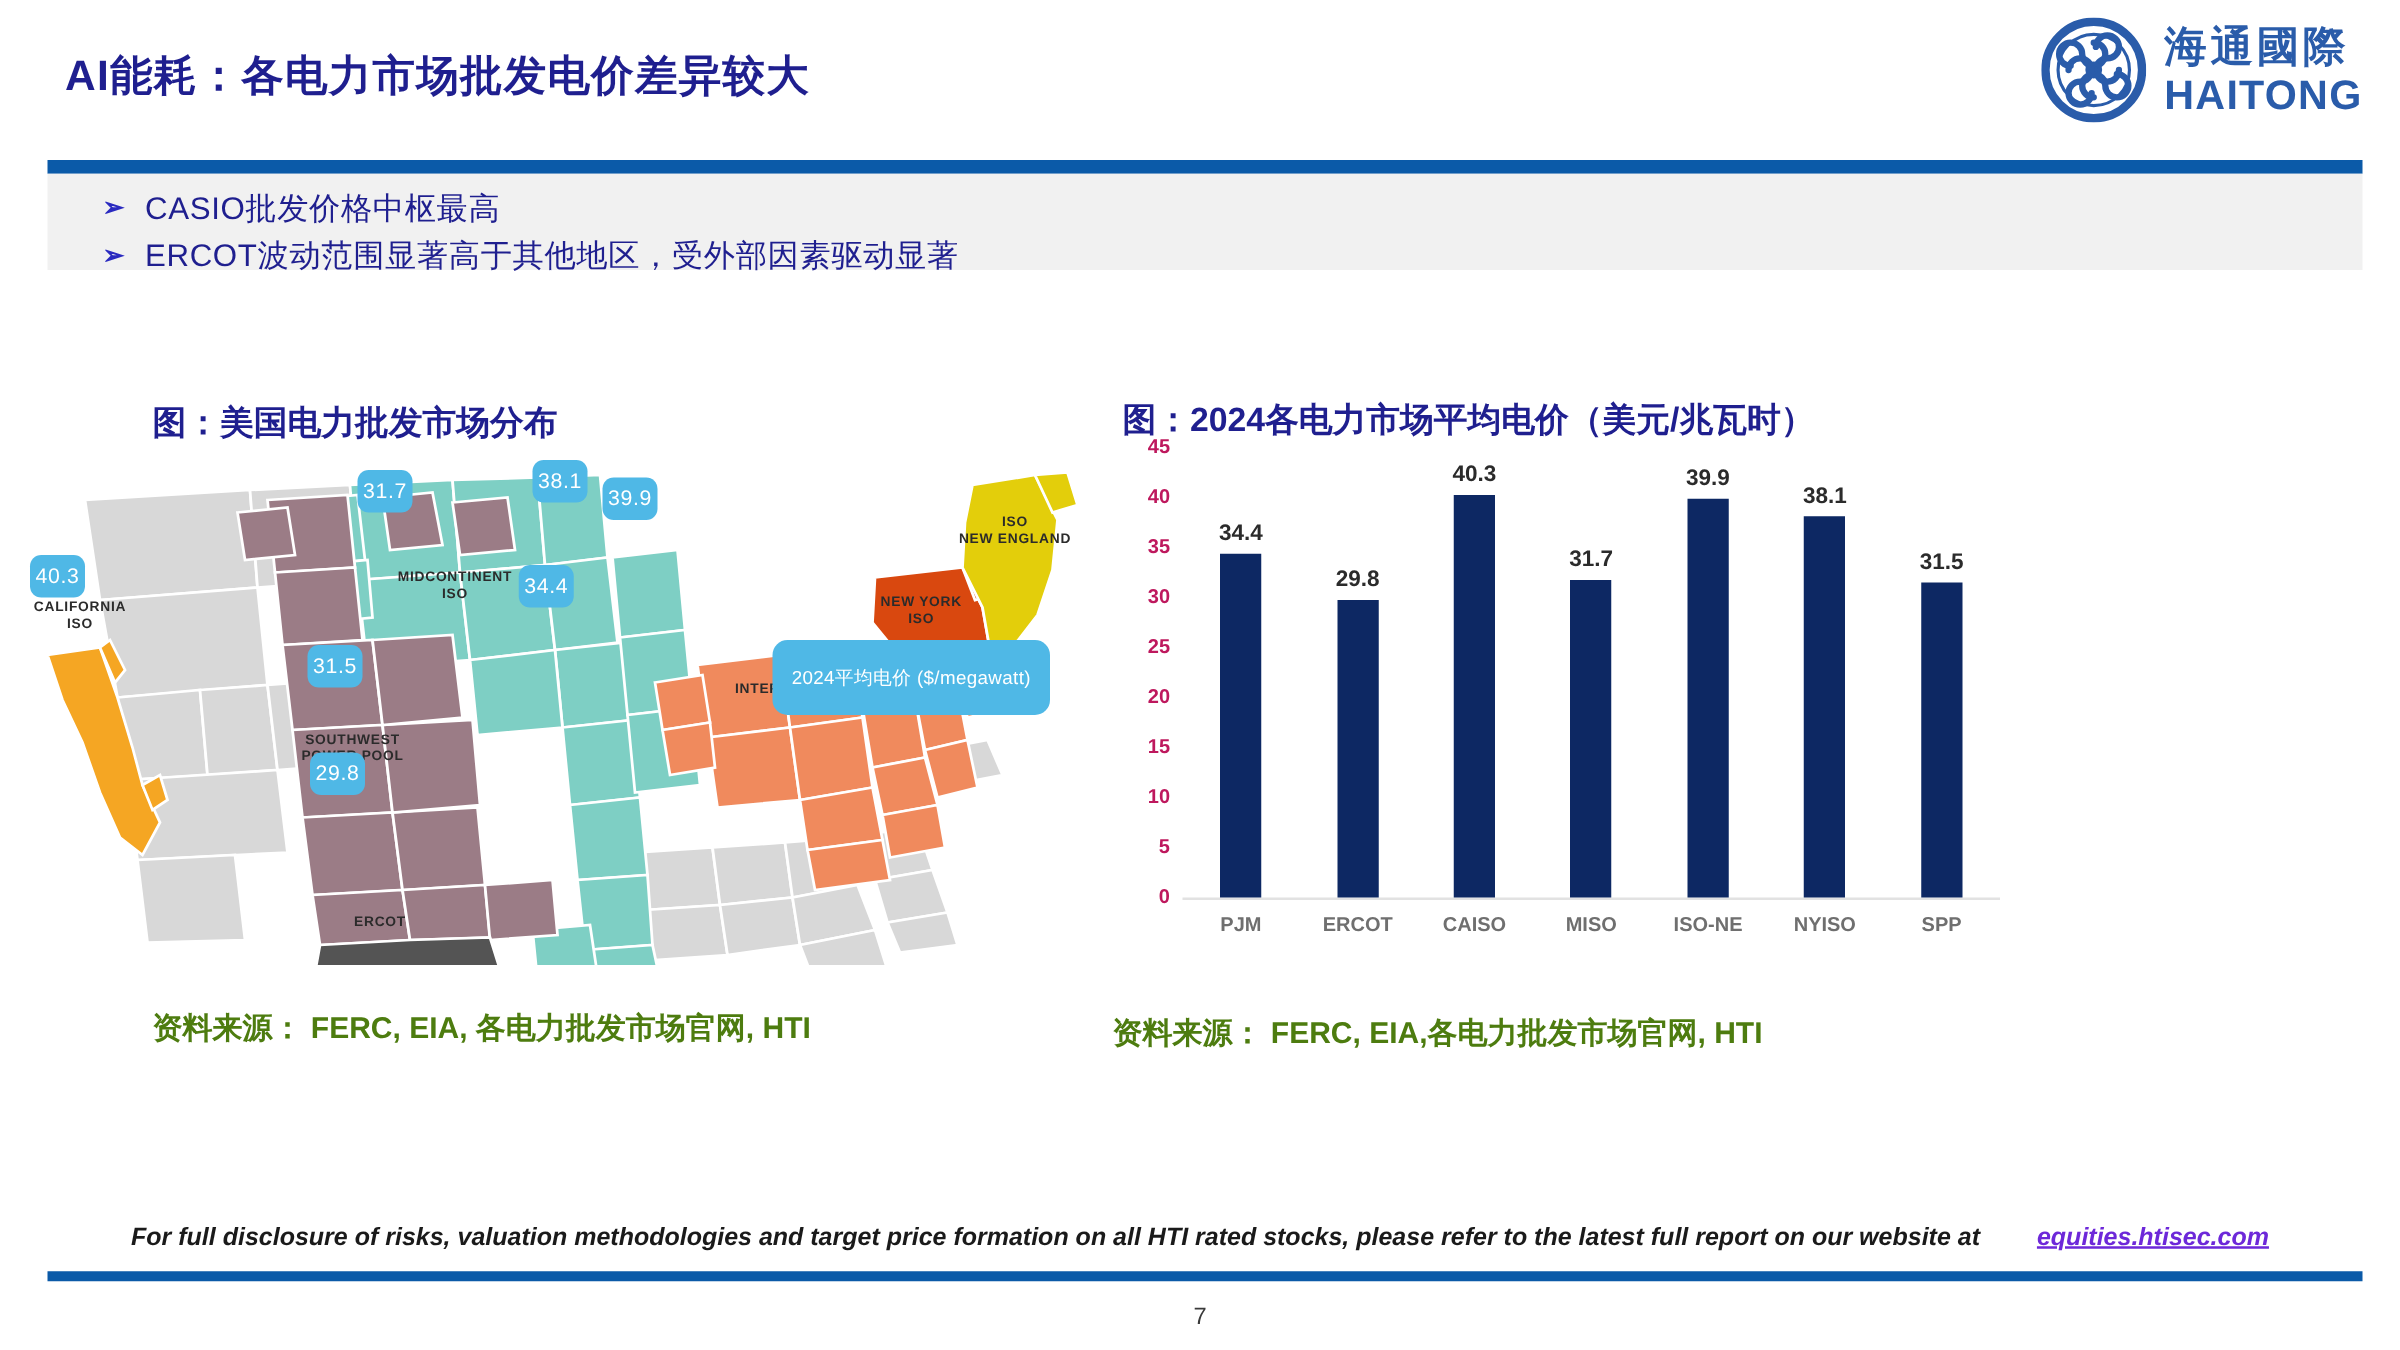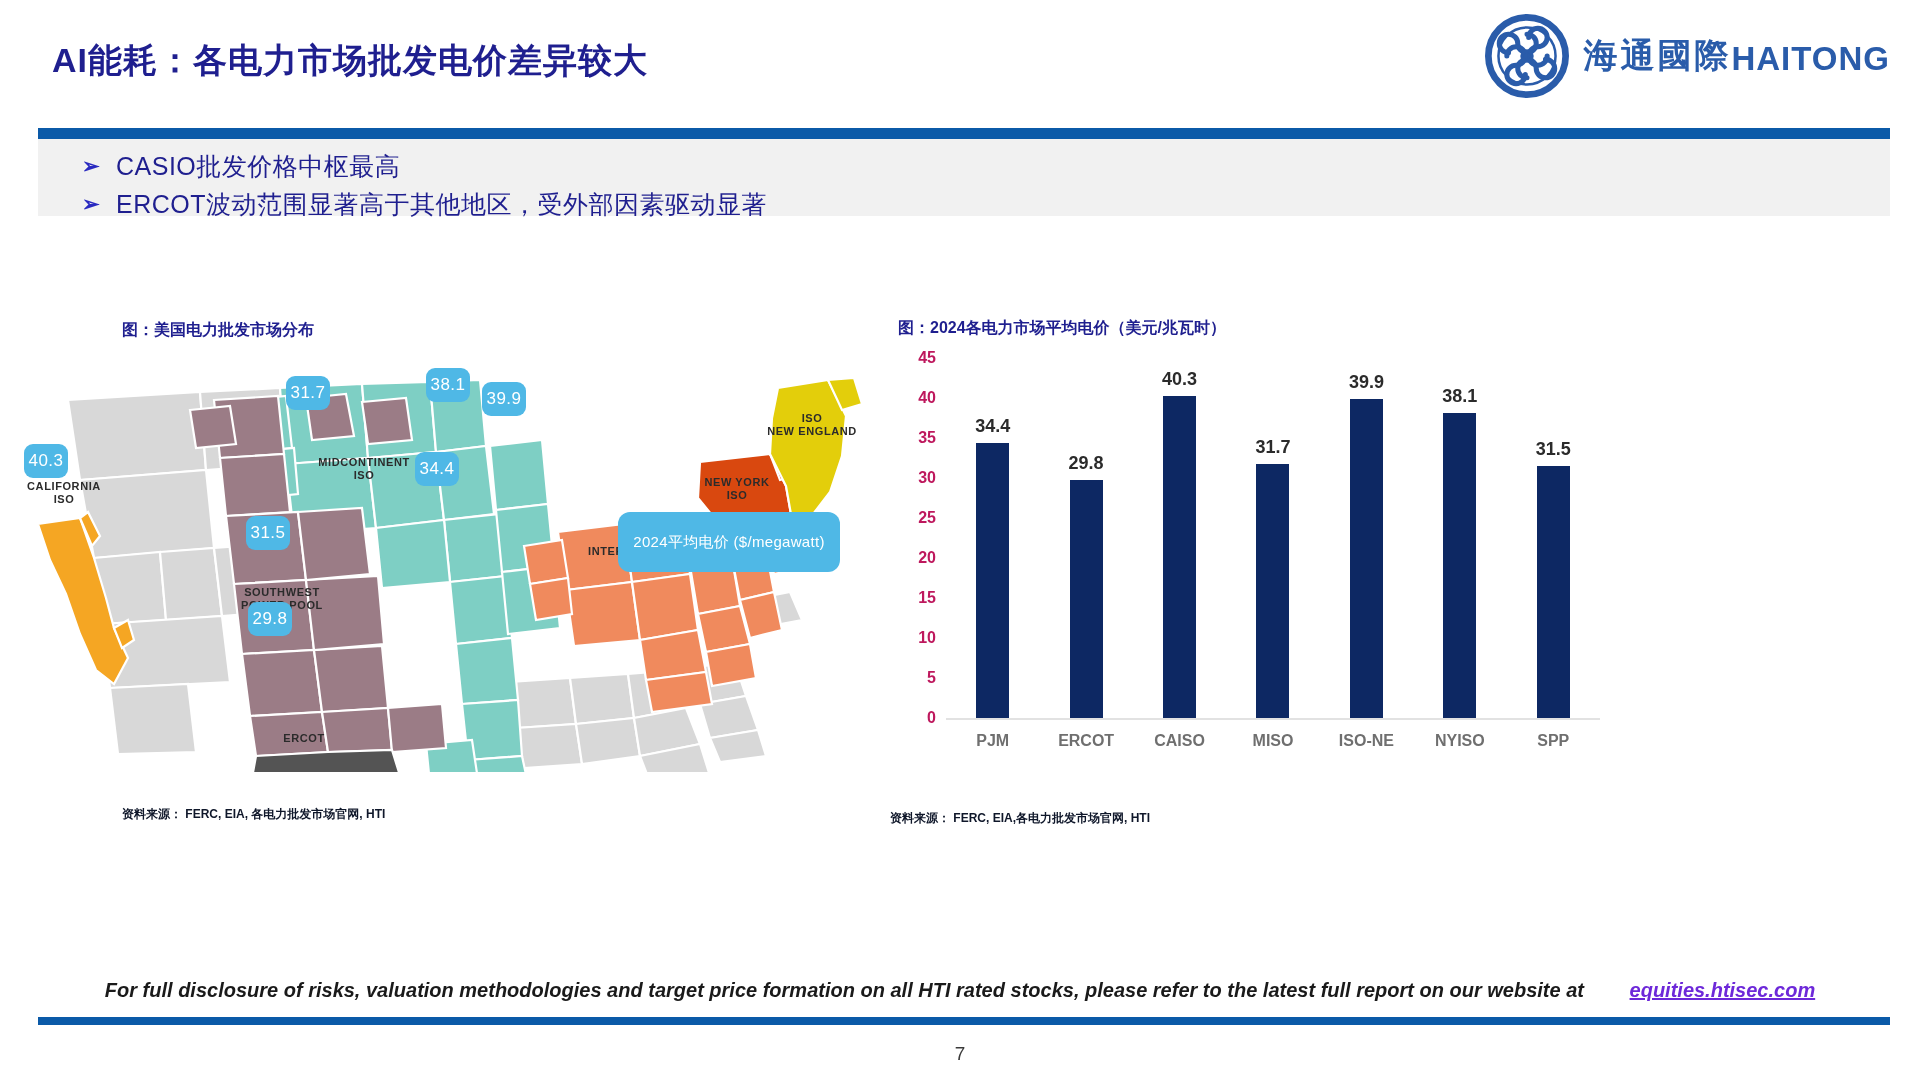--- a/index.html
+++ b/index.html
@@ -15,21 +15,21 @@
   #slide-title {
     position:absolute; left:52px; top:38px;
     font-size:34px; font-weight:bold; color:#1f1f8f;
     letter-spacing:1px; white-space:nowrap;
   }
   #logo-block {
     position:absolute; right:30px; top:14px;
     display:flex; align-items:center; gap:14px;
   }
   #logo-mark { width:84px; height:84px; }
-  #logo-text { display:flex; flex-direction:row; line-height:1; }
+  #logo-text { display:flex; flex-direction:column; line-height:1; }
   #logo-cn { font-size:34px; font-weight:bold; color:#2a5caa; letter-spacing:3px; }
   #logo-en { font-size:33px; font-weight:bold; color:#2a5caa; letter-spacing:1px; margin-top:4px; }
 
   
   #header-rule {
     position:absolute; left:38px; top:128px;
     width:1852px; height:11px; background:#0b5aa8;
   }
   #bullet-panel {
     position:absolute; left:38px; top:139px;
@@ -40,30 +40,30 @@
   .bullet-arrow {
     width:34px; font-size:21px; color:#2a2ac0; font-weight:bold;
     flex:0 0 34px;
   }
   .bullet-text {
     font-size:25px; color:#1f1f8f; font-weight:500; letter-spacing:.5px;
   }
 
   
   .panel-title {
-    position:absolute; font-size:16px; font-weight:bold;
+    position:absolute; font-size:27px; font-weight:bold;
     color:#1f1f8f; white-space:nowrap;
   }
   #map-title { left:122px; top:320px; }
   #chart-title { left:898px; top:318px; }
 
   
   .source-line {
-    position:absolute; font-size:12px; font-weight:bold;
-    color:#0f172a; white-space:nowrap;
+    position:absolute; font-size:24px; font-weight:bold;
+    color:#4d7c0f; white-space:nowrap;
   }
   #map-source { left:122px; top:806px; }
   #chart-source { left:890px; top:810px; }
 
   
   #map-area { position:absolute; left:10px; top:352px; width:860px; height:420px; }
   #map-svg { position:absolute; left:0; top:0; }
   .region-label {
     position:absolute; font-size:11px; font-weight:bold; color:#2b2b2b;
     text-align:center; line-height:1.15; letter-spacing:.6px;

